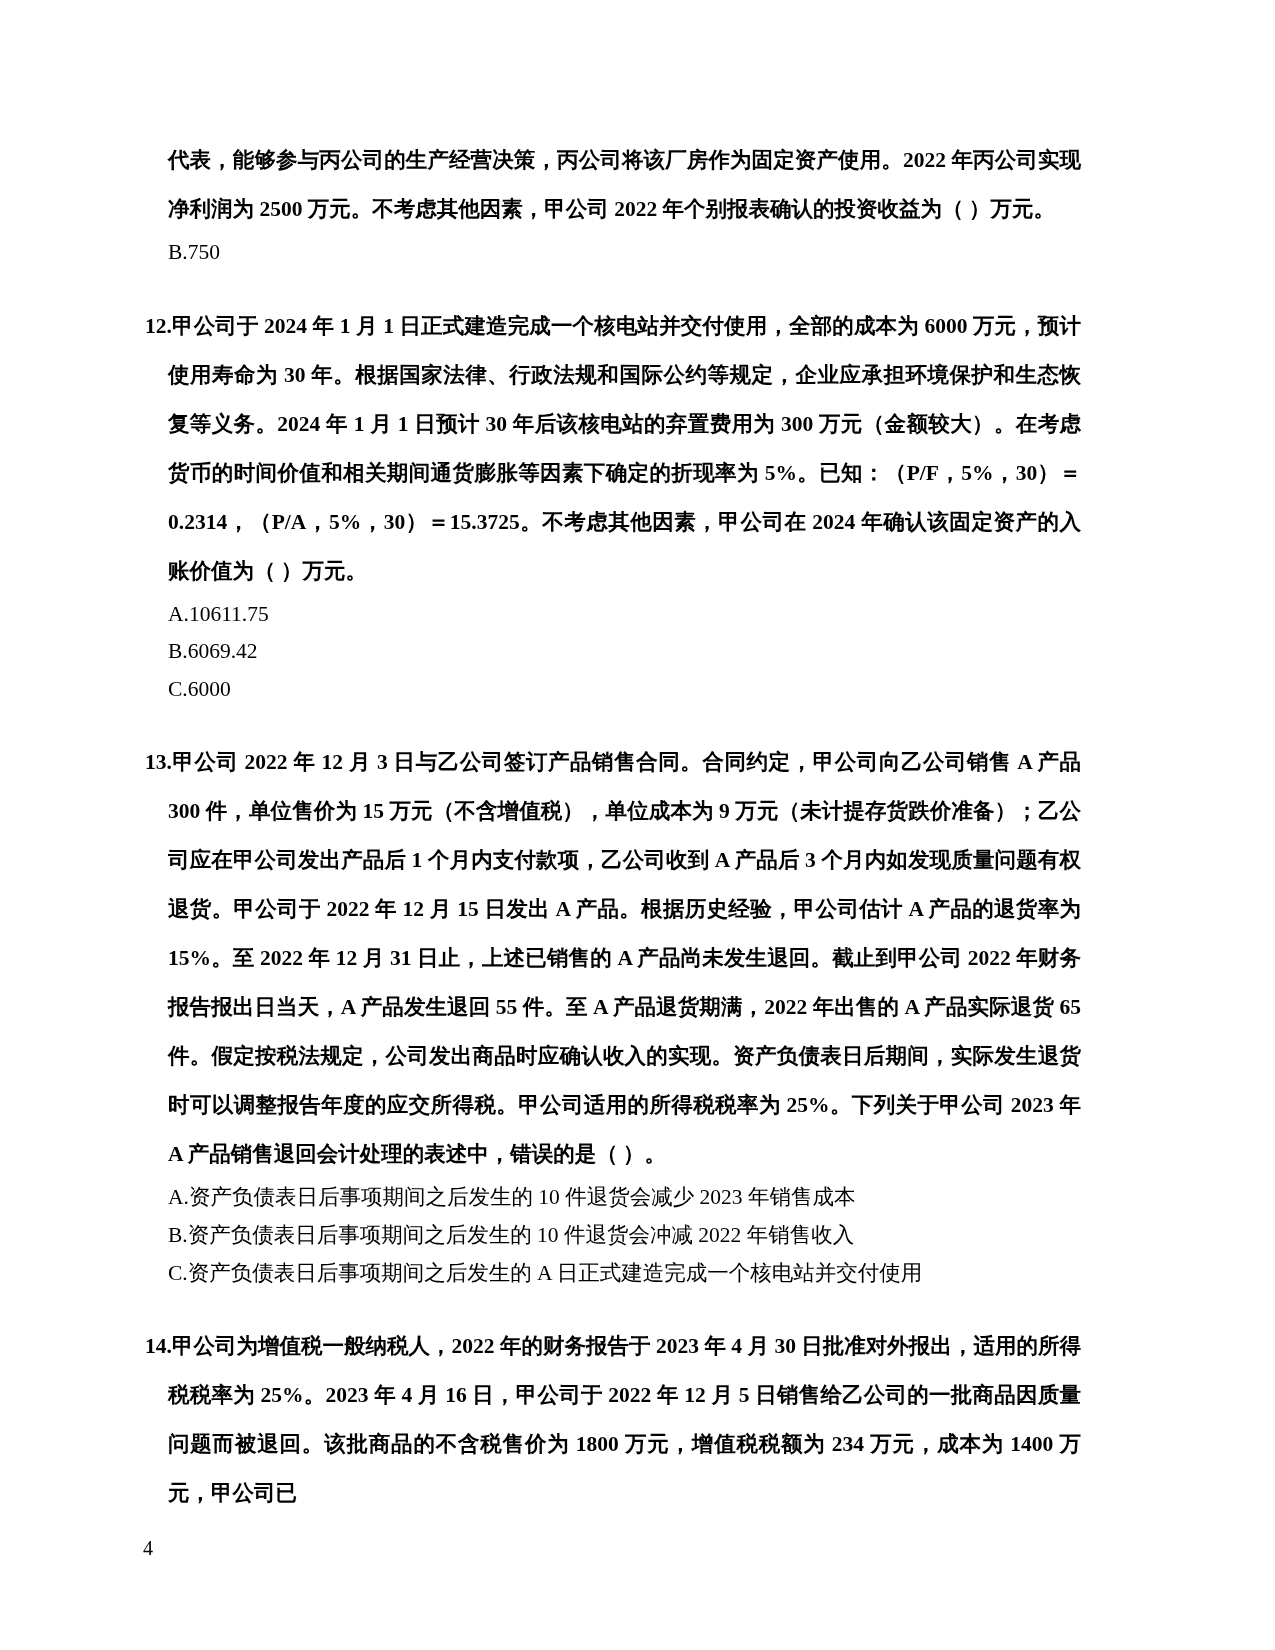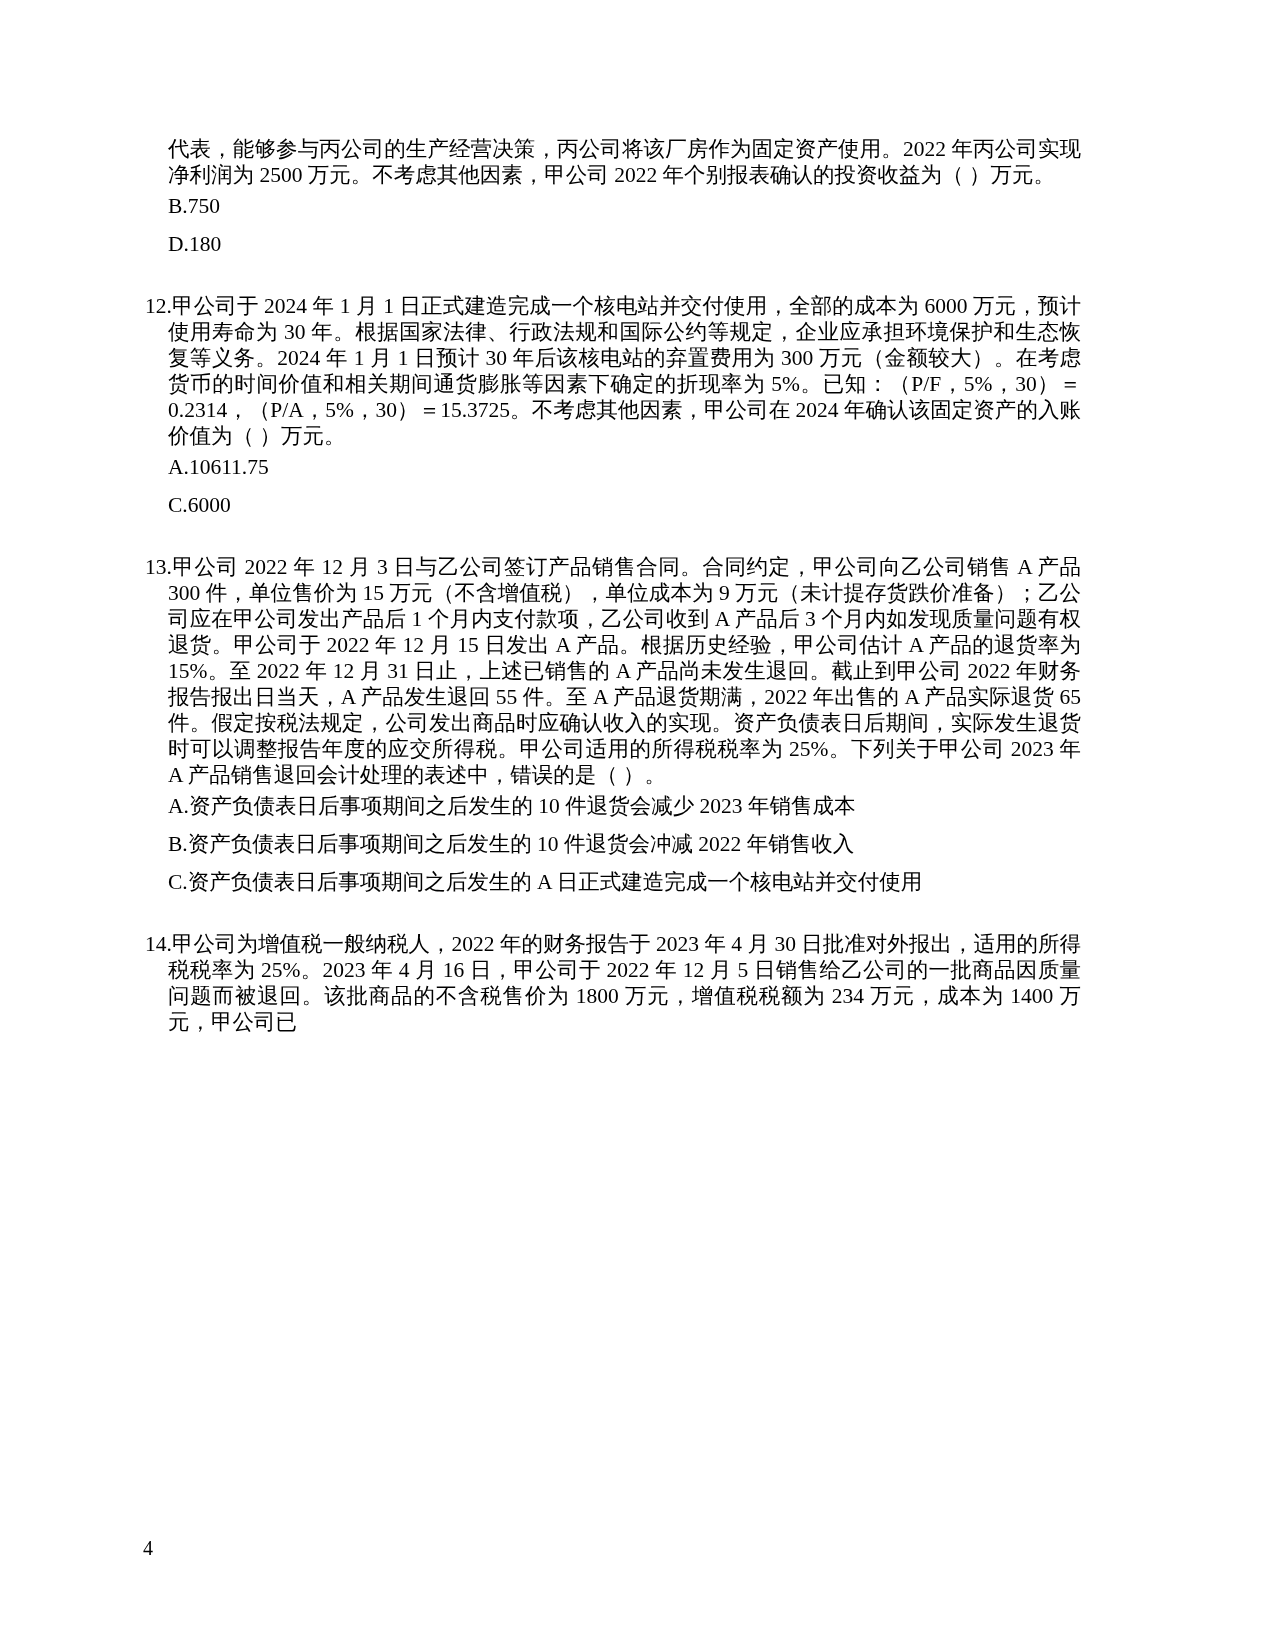--- a/index.html
+++ b/index.html
@@ -26,29 +26,30 @@
   }
   
   .qblock {
     margin: 0 0 30px 0;
   }
   .qblock:last-of-type {
     margin-bottom: 16px;
   }
   .para {
     font-size: 21.5px;
-    line-height: 26px;
+    line-height: 49px;
     text-align: justify;
     text-justify: inter-ideograph;
     text-align-last: left;
     margin: 0;
     padding: 0;
     
     padding-left: 23px;
     text-indent: -23px;
+    font-weight: bold;
   }
   .para.cont {
     
     padding-left: 23px;
     text-indent: 0;
   }
   .opt {
     font-size: 21.5px;
     line-height: 37.6px;
     margin: 0;
@@ -80,28 +81,28 @@
 <body>
 
 <div class="page">
 
   <div class="content">
 
     <div class="qblock">
       <p class="para cont">代表，能够参与丙公司的生产经营决策，丙公司将该厂房作为固定资产使用。2022 年丙公司实现净利润为 2500 万元。不考虑其他因素，甲公司 2022 年个别报表确认的投资收益为（      ）万元。</p>
       <div class="optlist">
         <p class="opt">B.750</p>
-        <p class="opt">D.180</p>
       </div>
     </div>
 
     <div class="qblock">
       <p class="para">12.甲公司于 2024 年 1 月 1 日正式建造完成一个核电站并交付使用，全部的成本为 6000 万元，预计使用寿命为 30 年。根据国家法律、行政法规和国际公约等规定，企业应承担环境保护和生态恢复等义务。2024 年 1 月 1 日预计 30 年后该核电站的弃置费用为 300 万元（金额较大）。在考虑货币的时间价值和相关期间通货膨胀等因素下确定的折现率为 5%。已知：（P/F，5%，30）＝0.2314，（P/A，5%，30）＝15.3725。不考虑其他因素，甲公司在 2024 年确认该固定资产的入账价值为（      ）万元。</p>
       <div class="optlist">
         <p class="opt">A.10611.75</p>
+        <p class="opt">B.6069.42</p>
         <p class="opt">C.6000</p>
       </div>
     </div>
 
     <div class="qblock">
       <p class="para">13.甲公司 2022 年 12 月 3 日与乙公司签订产品销售合同。合同约定，甲公司向乙公司销售 A 产品 300 件，单位售价为 15 万元（不含增值税），单位成本为 9 万元（未计提存货跌价准备）；乙公司应在甲公司发出产品后 1 个月内支付款项，乙公司收到 A 产品后 3 个月内如发现质量问题有权退货。甲公司于 2022 年 12 月 15 日发出 A 产品。根据历史经验，甲公司估计 A 产品的退货率为 15%。至 2022 年 12 月 31 日止，上述已销售的 A 产品尚未发生退回。截止到甲公司 2022 年财务报告报出日当天，A 产品发生退回 55 件。至 A 产品退货期满，2022 年出售的 A 产品实际退货 65 件。假定按税法规定，公司发出商品时应确认收入的实现。资产负债表日后期间，实际发生退货时可以调整报告年度的应交所得税。甲公司适用的所得税税率为 25%。下列关于甲公司 2023 年 A 产品销售退回会计处理的表述中，错误的是（      ）。</p>
       <div class="optlist">
         <p class="opt">A.资产负债表日后事项期间之后发生的 10 件退货会减少 2023 年销售成本</p>
         <p class="opt">B.资产负债表日后事项期间之后发生的 10 件退货会冲减 2022 年销售收入</p>
         <p class="opt">C.资产负债表日后事项期间之后发生的 A 日正式建造完成一个核电站并交付使用</p>

